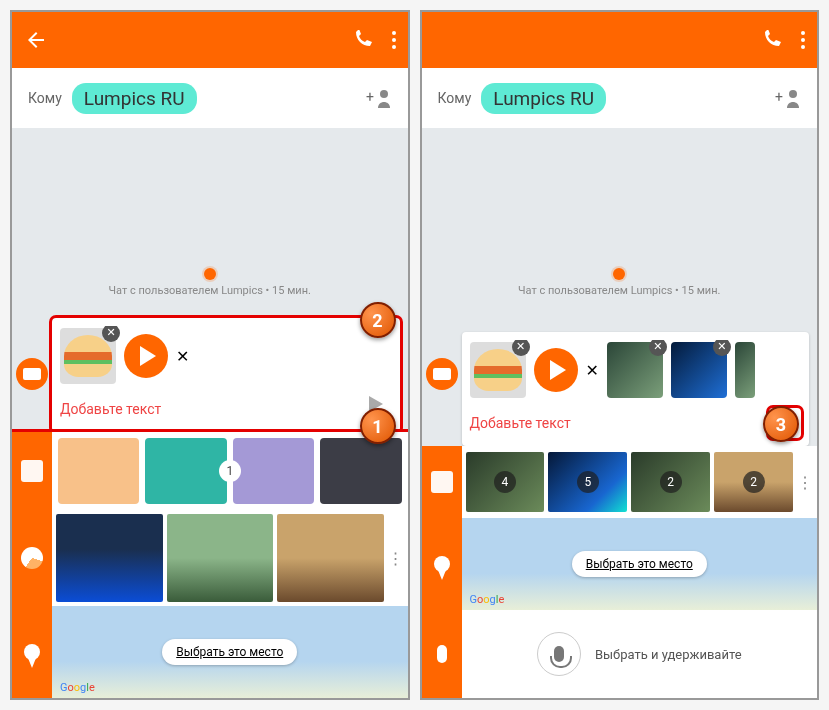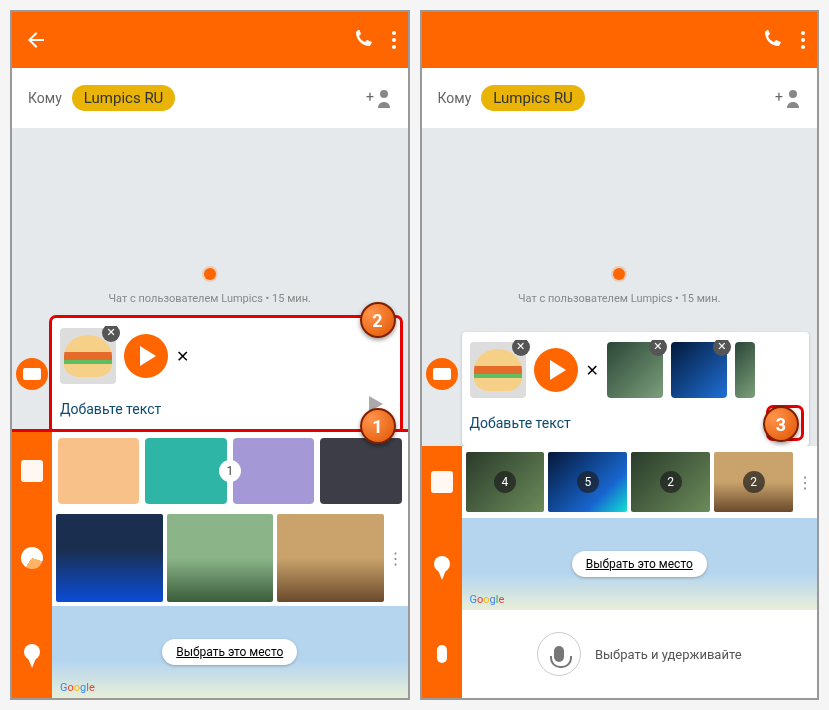--- a/index.html
+++ b/index.html
@@ -3,36 +3,36 @@
 <meta charset="utf-8">
 <style>
 * { margin: 0; padding: 0; box-sizing: border-box; font-family: Roboto, Arial, sans-serif; }
 body { background: #f5f5f5; display: flex; gap: 10px; padding: 10px; width: 829px; height: 710px; }
 .phone { width: 400px; height: 690px; border: 2px solid #999; background: #e5e9ec; position: relative; display: flex; flex-direction: column; overflow: hidden; }
 .topbar { height: 56px; background: #ff6600; display: flex; align-items: center; padding: 0 12px; }
 .back { color: #fff; width: 24px; height: 24px; }
 .fill { flex: 1; }
 .toplabel { background: #fff; height: 60px; display: flex; align-items: center; padding: 0 16px; gap: 10px; }
 .kom { color: #666; font-size: 14px; }
-.chip { background: #eab308; border-radius: 14px; padding: 4px 12px; font-size: 15px; color: #333; }
+.chip { background: #5eead4; border-radius: 14px; padding: 4px 12px; font-size: 19px; color: #333; }
 .convo { flex: 1; background: #e5e9ec; position: relative; }
 .dot { position: absolute; left: 50%; margin-left: -6px; top: 140px; width: 12px; height: 12px; border-radius: 50%; background: #ff6600; box-shadow: 0 0 0 2px rgba(255,102,0,.2); }
-.chattxt { position: absolute; width: 100%; text-align: center; top: 164px; font-size: 11px; color: #888; }
+.chattxt { position: absolute; width: 100%; text-align: center; top: 156px; font-size: 11px; color: #888; }
 .compose { background: #fff; margin: 0 8px 0 40px; border-radius: 4px; box-shadow: 0 1px 3px rgba(0,0,0,.2); padding: 8px 8px 0 8px; position: relative; }
 .compose.hl { outline: 3px solid #e40000; }
 .attrow { display: flex; gap: 8px; align-items: center; height: 60px; overflow: hidden; }
 .att { position: relative; width: 56px; height: 56px; border-radius: 4px; background: #ddd; flex-shrink: 0; }
 .att .x { position: absolute; top: -4px; right: -4px; width: 18px; height: 18px; border-radius: 50%; background: #555; color: #fff; font-size: 11px; text-align: center; line-height: 18px; }
 .burger { background: linear-gradient(180deg,#f7d088 0 40%,#e56b2b 40% 60%,#5fbf60 60% 70%,#f7d088 70%); border-radius: 50% 50% 30% 30%; width: 48px; height: 42px; margin: 7px auto; }
 .ln1 { background: linear-gradient(135deg,#2b4638,#7b9f7a); }
 .ln2 { background: linear-gradient(135deg,#031a3a,#1f6fd6); }
 .playicon { width: 0; height: 0; border-top: 10px solid transparent; border-bottom: 10px solid transparent; border-left: 16px solid #fff; margin-left: 4px; }
 .play { width: 44px; height: 44px; border-radius: 50%; background: #ff6600; display: flex; align-items: center; justify-content: center; }
 .inrow { height: 46px; display: flex; align-items: center; gap: 8px; }
-.inrow .txt { flex: 1; color: #0c4a6e; font-size: 14px; }
+.inrow .txt { flex: 1; color: #ef4444; font-size: 14px; }
 .sendcol { display: flex; flex-direction: column; align-items: center; width: 32px; }
 .sendic { width: 0; height: 0; border-top: 8px solid transparent; border-bottom: 8px solid transparent; border-left: 14px solid #aaa; }
 .mms { font-size: 9px; font-weight: bold; color: #ff6600; }
 .sendcol.hl { outline: 3px solid #e40000; border-radius: 4px; padding: 2px; }
 .kb { position: absolute; left: 4px; width: 32px; height: 32px; border-radius: 50%; background: #ff6600; display: flex; align-items: center; justify-content: center; }
 .kbpos1 { bottom: 308px; }
 .kbpos2 { bottom: 308px; }
 .kbic { width: 18px; height: 12px; background: #fff; border-radius: 2px; }
 .pickers { background: #fff; display: flex; flex-direction: column; position: relative; }
 .pickers.hl { outline: 3px solid #e40000; }

